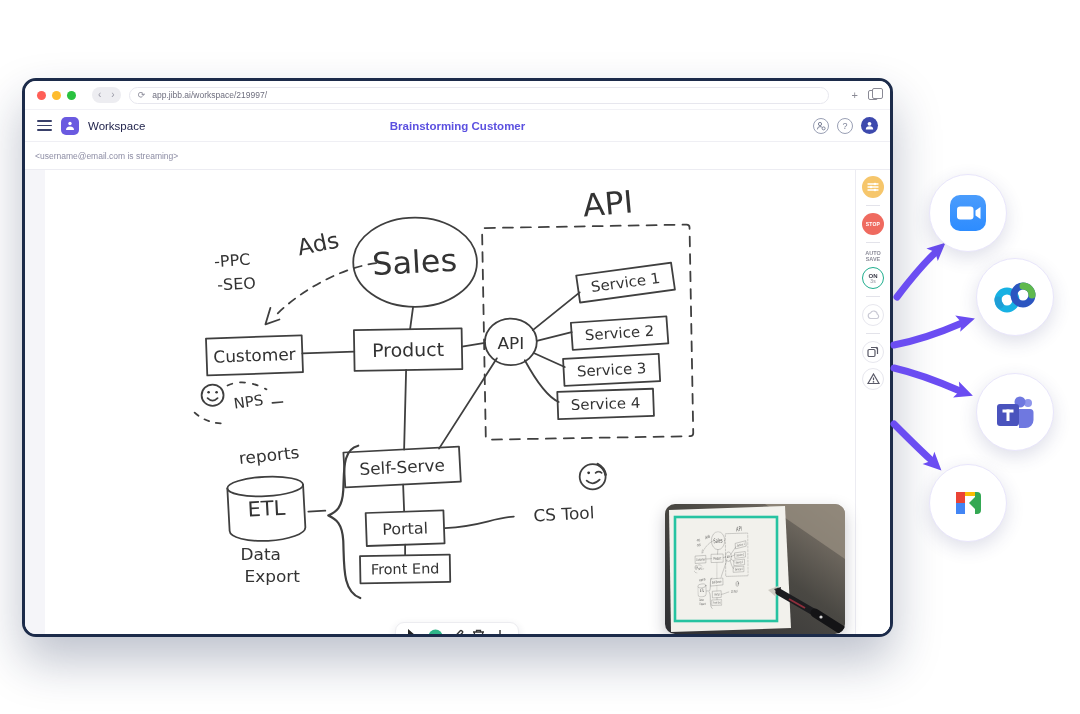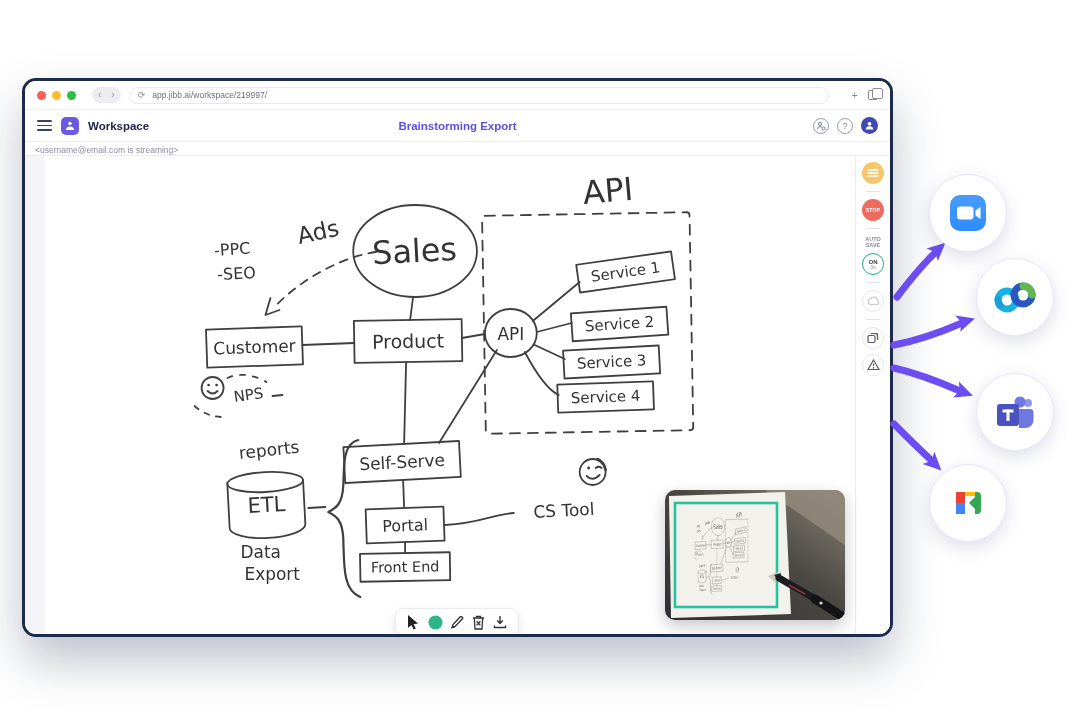--- a/index.html
+++ b/index.html
@@ -19,27 +19,27 @@
     height:17px; display:flex; align-items:center; padding:0 8px; gap:7px; font-size:8.5px; color:#6e6e7e; }
   .reload { color:#8a8a98; font-size:9px; }
   .chrome-right { margin-left:auto; display:flex; gap:10px; color:#8a8a95; font-size:11px; align-items:center; }
   .tabicon { width:10px; height:10px; border:1.3px solid #8a8a95; border-radius:2px; position:relative; }
   .tabicon:before { content:""; position:absolute; left:2.5px; top:-3px; width:9px; height:9px; border:1.3px solid #8a8a95; border-radius:2px; background:#fff; }
 
   .appbar { height:32px; display:flex; align-items:center; padding:0 12px; gap:9px; position:relative; border-top:1px solid #f2f2f6; }
   .burger { width:15px; display:flex; flex-direction:column; gap:3px; cursor:pointer; }
   .burger span { height:1.8px; background:#39406a; border-radius:2px; }
   .applogo { width:18px; height:18px; background:#6a5ae0; border-radius:5px; display:flex; align-items:center; justify-content:center; }
-  .appname { font-size:11.5px; font-weight:bold; color:#22254d; }
+  .appname { font-size:11.5px; font-weight:normal; color:#22254d; }
   .session-title { position:absolute; left:0; right:0; text-align:center; font-size:11.5px; font-weight:bold; color:#5b50e0; pointer-events:none; }
   .appbar-right { margin-left:auto; display:flex; gap:8px; align-items:center; }
   .ring-btn { width:16px; height:16px; border:1.2px solid #9aa0b5; border-radius:50%; display:flex; align-items:center; justify-content:center; color:#7d8399; font-size:9px; background:#fff; }
   .avatar-btn { width:17px; height:17px; border-radius:50%; background:#3d49ad; display:flex; align-items:center; justify-content:center; }
 
-  .streambar { height:15px; border-top:1px solid #efeff4; border-bottom:1px solid #ececf2; display:flex; align-items:flex-end; padding:0 10px; }
+  .streambar { height:29px; border-top:1px solid #efeff4; border-bottom:1px solid #ececf2; display:flex; align-items:center; padding:0 10px; }
   .streamtxt { font-size:8.5px; color:#8d8da4; }
 
   .content { flex:1; display:flex; background:#f5f5f9; min-height:0; }
   .canvas-wrap { flex:1; padding-left:20px; position:relative; }
   .canvas { position:relative; width:810px; height:100%; background:#fff; }
   .canvas svg.draw { display:block; width:810px; height:100%; }
 
   
   .tools { width:35px; background:#fff; border-left:1px solid #ececf2; display:flex; flex-direction:column; align-items:center; padding-top:6px; gap:5px; }
   .tool-div { width:14px; height:1px; background:#e3e3ea; margin:2px 0; }
@@ -98,21 +98,21 @@
           <span></span>
           <span></span>
         </div>
       <div class="applogo">
         <svg width="12" height="12" viewBox="0 0 12 12">
             <circle cx="6" cy="3.5" r="1.7" fill="#fff"></circle>
             <path d="M2,10 Q2,6.4 6,6.4 Q10,6.4 10,10 Z" fill="#fff"></path>
           </svg>
       </div>
       <span class="appname">Workspace</span>
-      <div class="session-title">Brainstorming Export</div>
+      <div class="session-title">Brainstorming Customer</div>
       <div class="appbar-right">
         <span class="ring-btn">
           <svg width="10" height="10" viewBox="0 0 10 10">
               <circle cx="4" cy="3" r="1.6" fill="none" stroke="#7d8399" stroke-width="1"></circle>
               <path d="M1.4,8.4 Q1.4,5.6 4,5.6 Q5.6,5.6 6.3,6.6" fill="none" stroke="#7d8399" stroke-width="1"></path>
               <circle cx="7.6" cy="7.4" r="1.5" fill="none" stroke="#7d8399" stroke-width="1"></circle>
             </svg>
         </span>
         <span class="ring-btn">?</span>
         <span class="avatar-btn">

